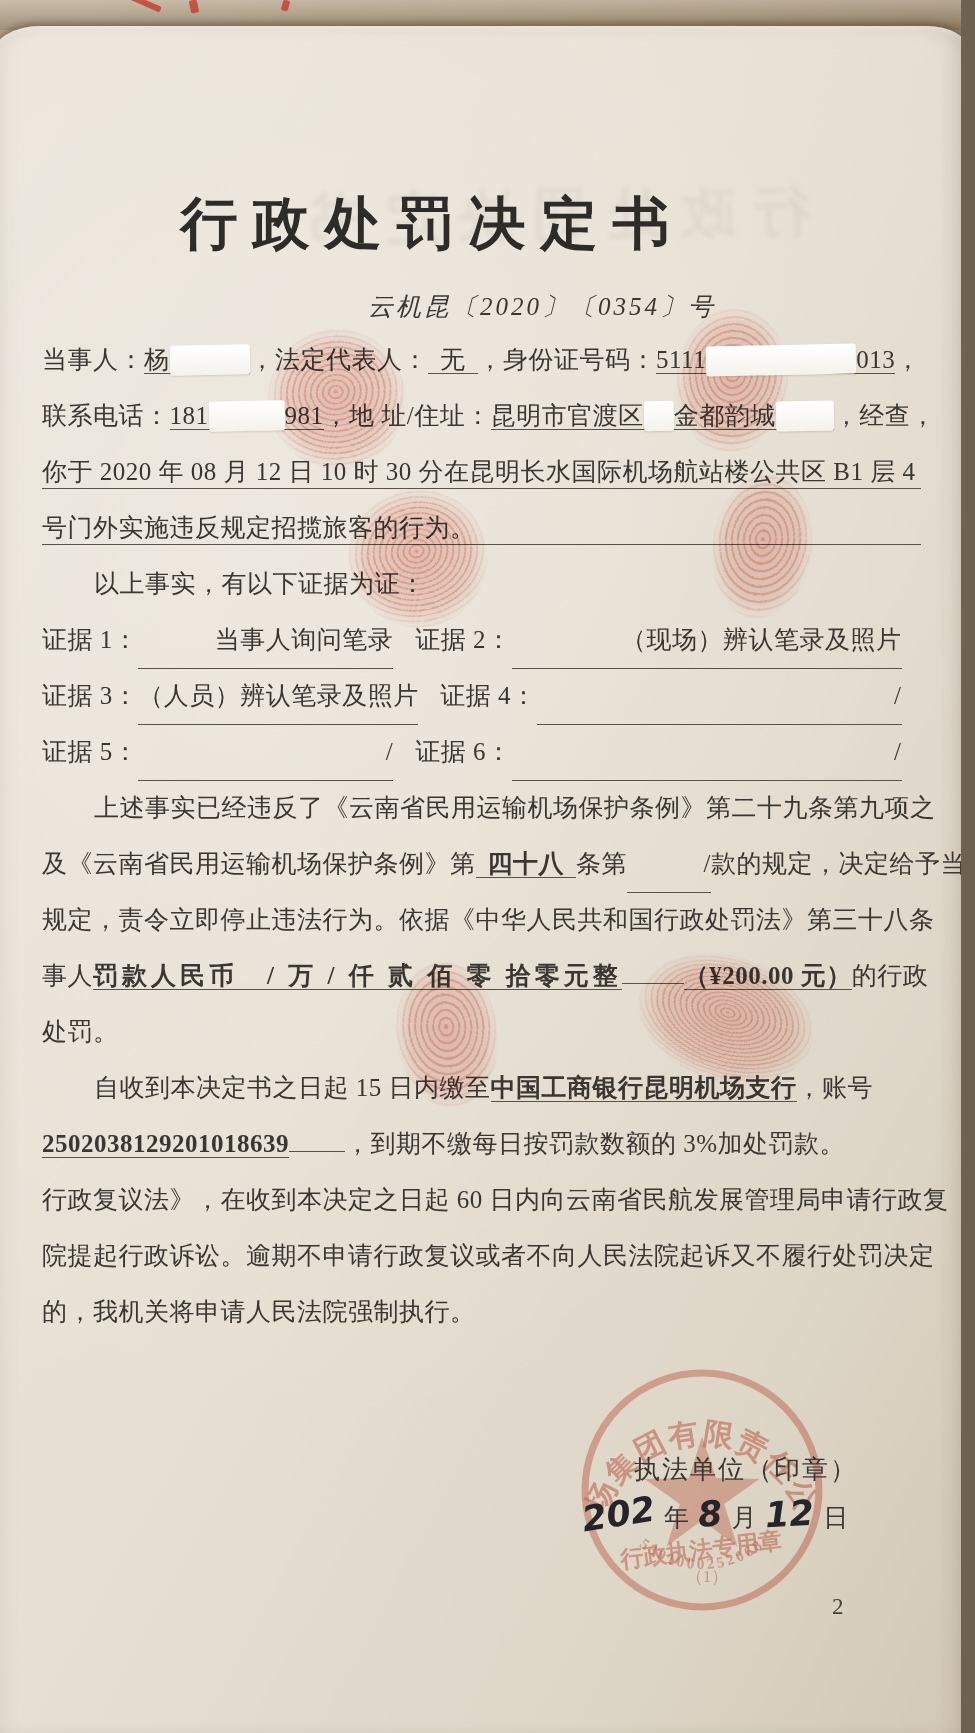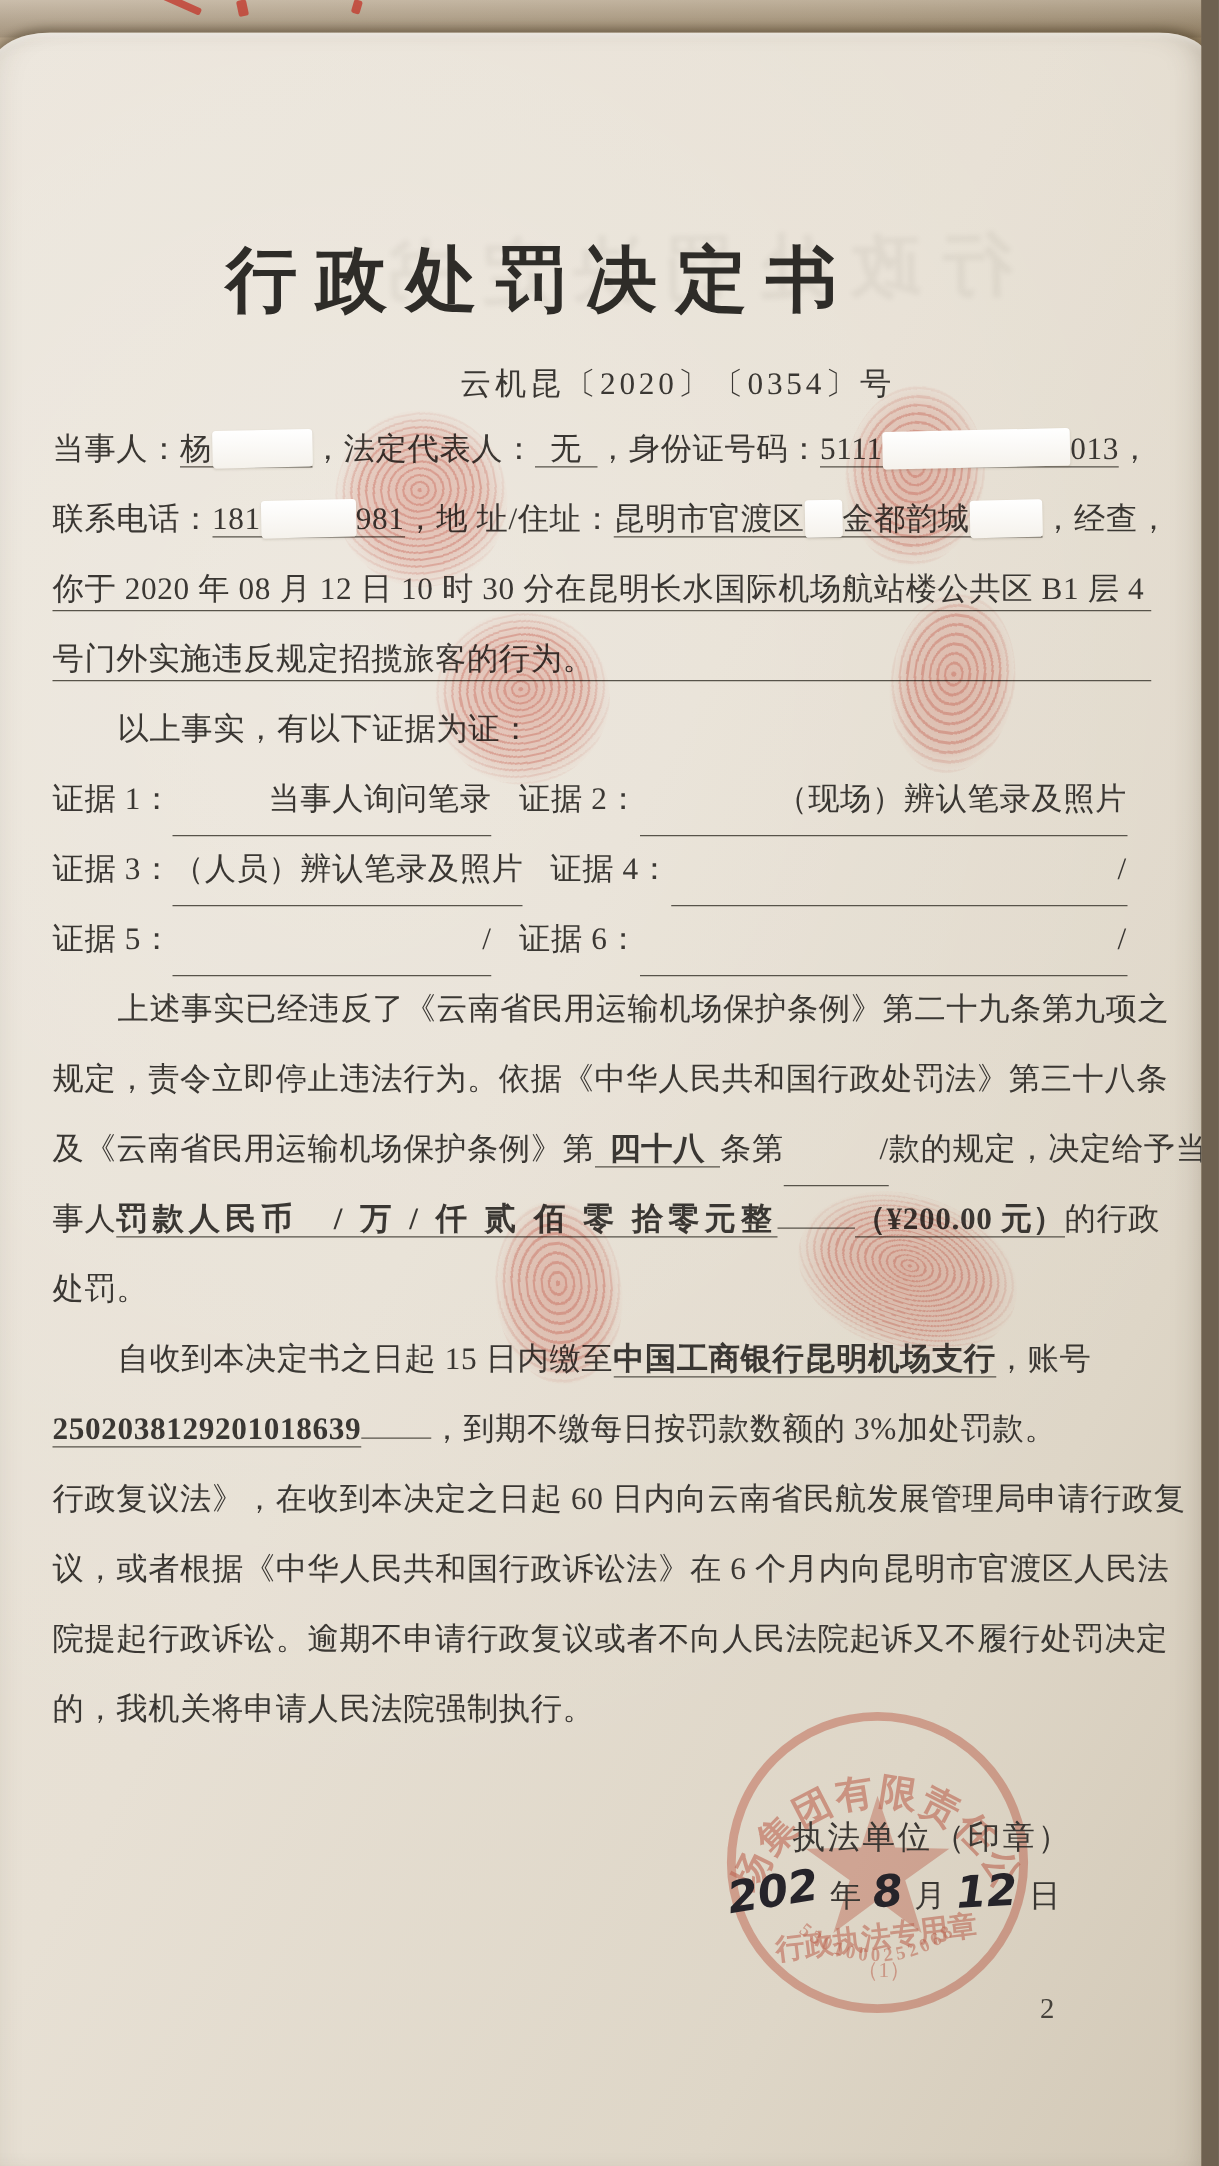--- a/index.html
+++ b/index.html
@@ -22,21 +22,21 @@
       inset -16px 0 28px -16px rgba(70,55,35,.38),
       inset 18px 0 30px -22px rgba(70,55,35,.22);
   }
   .content{position:absolute;inset:0;color:#3a3733;}
   .ghost{position:absolute;top:178px;left:0;right:0;text-align:center;
     font-size:56px;font-weight:700;letter-spacing:18px;color:#6b6558;
     opacity:.08;filter:blur(2px);transform:scaleX(-1) translateX(-70px) rotate(1deg);}
   .title{position:absolute;top:186px;left:0;right:0;margin:0;text-align:center;
     font-size:57px;font-weight:700;letter-spacing:15px;color:#2e2c28;
     transform:translateX(-48px);}
-  .docnum{position:absolute;top:290px;left:368px;font-size:25px;letter-spacing:3px;color:#3a3733;}
+  .docnum{position:absolute;top:290px;left:368px;font-size:25px;letter-spacing:3px;color:#3a3733;font-style:italic;}
   .body{position:absolute;top:332px;left:42px;right:40px;}
   .bl{height:56px;line-height:56px;font-size:25px;letter-spacing:.5px;
     white-space:nowrap;position:relative;color:#3a3733;}
   .ind{padding-left:52px;}
   .b{font-weight:700;}
   .u{border-bottom:1.7px solid #57534a;}
   .pad{padding:0 12px;}
   .fullrule::after{content:"";position:absolute;left:0;right:0;bottom:11px;
     border-bottom:1.7px solid #57534a;}
   .bk{display:inline-block;text-align:right;border-bottom:1.7px solid #57534a;}
@@ -97,38 +97,37 @@
         <span>证据 1：</span><span class="bk" style="width:255px">当事人询问笔录</span><span class="ml">证据 2：</span><span class="bk" style="width:390px">（现场）辨认笔录及照片</span>
       </div>
       <div class="bl">
         <span>证据 3：</span><span class="bk" style="width:280px">（人员）辨认笔录及照片</span><span class="ml">证据 4：</span><span class="bk" style="width:365px">/</span>
       </div>
       <div class="bl">
         <span>证据 5：</span><span class="bk" style="width:255px">/</span><span class="ml">证据 6：</span><span class="bk" style="width:390px">/</span>
       </div>
 
       <div class="bl ind">上述事实已经违反了《云南省民用运输机场保护条例》第二十九条第九项之</div>
-      <div class="bl">规定，责令立即停止违法行为。依据《中华人民共和国行政处罚法》第三十八条</div>
       <div class="bl">
         <span>及《云南省民用运输机场保护条例》第</span><span class="u b pad">四十八</span><span>条第</span><span class="bk" style="width:84px">/</span><span>款的规定，决定给予当</span>
       </div>
+      <div class="bl">规定，责令立即停止违法行为。依据《中华人民共和国行政处罚法》第三十八条</div>
       <div class="bl">
         <span>事人</span><span class="u b spc">罚款人民币　/ 万 / 仟 贰 佰 零 拾零元整</span><span class="u" style="display:inline-block;width:62px"></span><span class="u b">（¥200.00 元）</span><span>的行政</span>
       </div>
       <div class="bl">处罚。</div>
 
       <div class="bl ind">
         <span>自收到本决定书之日起 15 日内缴至</span><span class="u b">中国工商银行昆明机场支行</span><span>，账号</span>
       </div>
       <div class="bl">
         <span class="u b">2502038129201018639</span><span class="u" style="display:inline-block;width:56px"></span><span>，到期不缴每日按罚款数额的 3%加处罚款。</span>
       </div>
 
       <div class="bl">行政复议法》，在收到本决定之日起 60 日内向云南省民航发展管理局申请行政复</div>
-      <div class="bl">议，或者根据《中华人民共和国行政诉讼法》在 6 个月内向昆明市官渡区人民法</div>
       <div class="bl">院提起行政诉讼。逾期不申请行政复议或者不向人民法院起诉又不履行处罚决定</div>
       <div class="bl">的，我机关将申请人民法院强制执行。</div>
     </div>
 
     <div class="sig-unit">执法单位（印章）</div>
     <div class="date-row">
       <span class="hand h1r">202</span>
       <span class="dunit">年</span>
       <span class="hand h2r">8</span>
       <span class="dunit">月</span>

